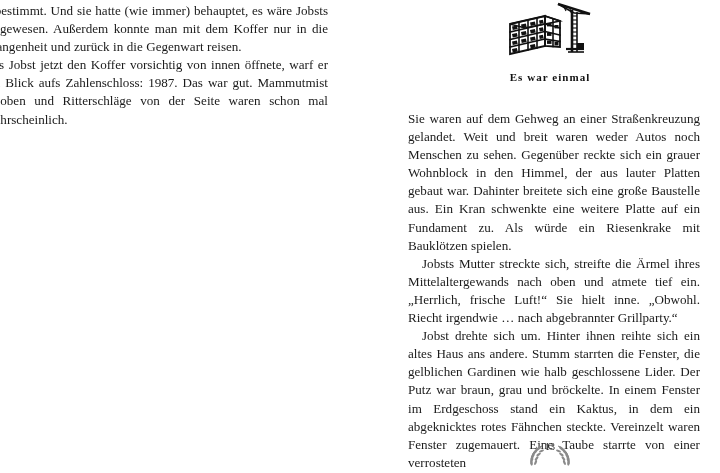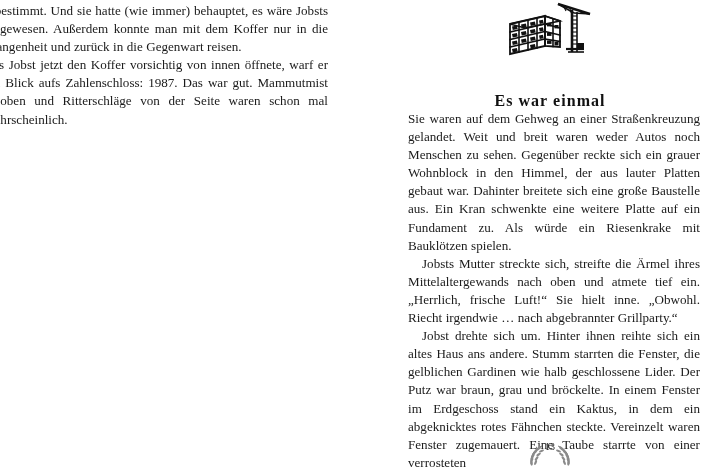--- a/index.html
+++ b/index.html
@@ -73,23 +73,23 @@
     justify-content: center;
   }
   .chapter-figure svg {
     display: block;
   }
 
   .chapter-title {
     position: absolute;
     left: 0;
     right: 0;
-    top: 92px;
+    top: 71px;
     text-align: center;
-    font-size: 16px;
+    font-size: 11px;
     font-weight: bold;
     letter-spacing: 1.05px;
     font-family: "Liberation Serif", "DejaVu Serif", serif;
     color: #111111;
   }
 
   .right-text-block {
     position: absolute;
     left: 28px;
     top: 110px;

